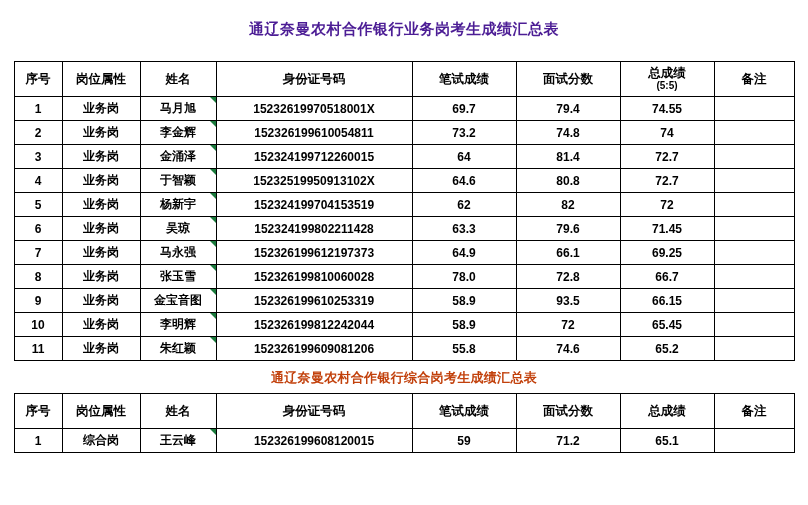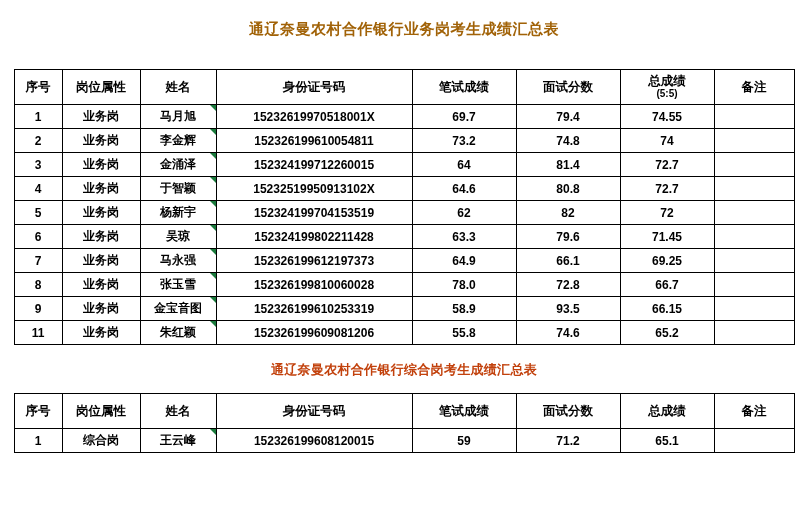--- a/index.html
+++ b/index.html
@@ -18,36 +18,36 @@
     position: relative;
     width: 808px;
     height: 505px;
     box-sizing: border-box;
   }
   .doc-title {
     text-align: center;
     font-size: 15px;
     font-weight: bold;
     letter-spacing: 0.5px;
-    color: #a16207;
+    color: #4c1d95;
     padding-top: 20px;
     padding-bottom: 0px;
   }
   .section2-title {
     text-align: center;
     font-size: 13px;
     font-weight: bold;
     letter-spacing: 0.3px;
     color: #c2410c;
     padding-top: 8px;
     padding-bottom: 6px;
   }
   table.grid {
     border-collapse: collapse;
-    margin: 8px auto;
+    margin: 0 auto;
     width: 780px;
     table-layout: fixed;
   }
   table.grid th, table.grid td {
     border: 1px solid #000000;
     text-align: center;
     vertical-align: middle;
     font-size: 12px;
     font-weight: bold;
     height: 23px;
@@ -200,20 +200,30 @@
         <td>9</td>
         <td>业务岗</td>
         <td class="mark-cell">金宝音图</td>
         <td>152326199610253319</td>
         <td>58.9</td>
         <td>93.5</td>
         <td>66.15</td>
         <td></td>
       </tr>
       <tr>
+        <td>10</td>
+        <td>业务岗</td>
+        <td class="mark-cell">李明辉</td>
+        <td>152326199812242044</td>
+        <td>58.9</td>
+        <td>72</td>
+        <td>65.45</td>
+        <td></td>
+      </tr>
+      <tr>
         <td>11</td>
         <td>业务岗</td>
         <td class="mark-cell">朱红颖</td>
         <td>152326199609081206</td>
         <td>55.8</td>
         <td>74.6</td>
         <td>65.2</td>
         <td></td>
       </tr>
     </tbody>

